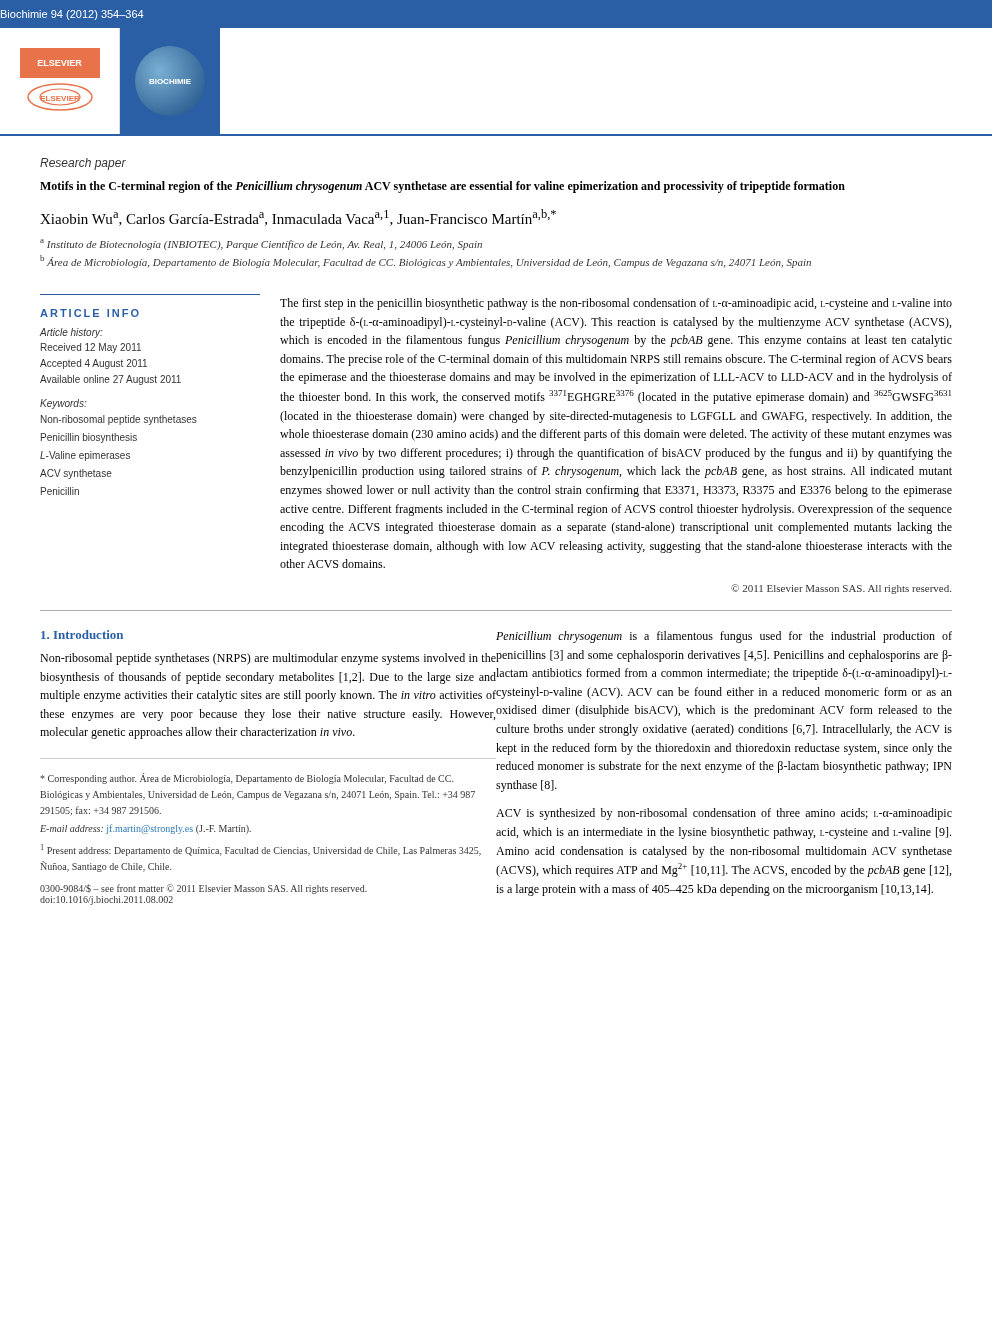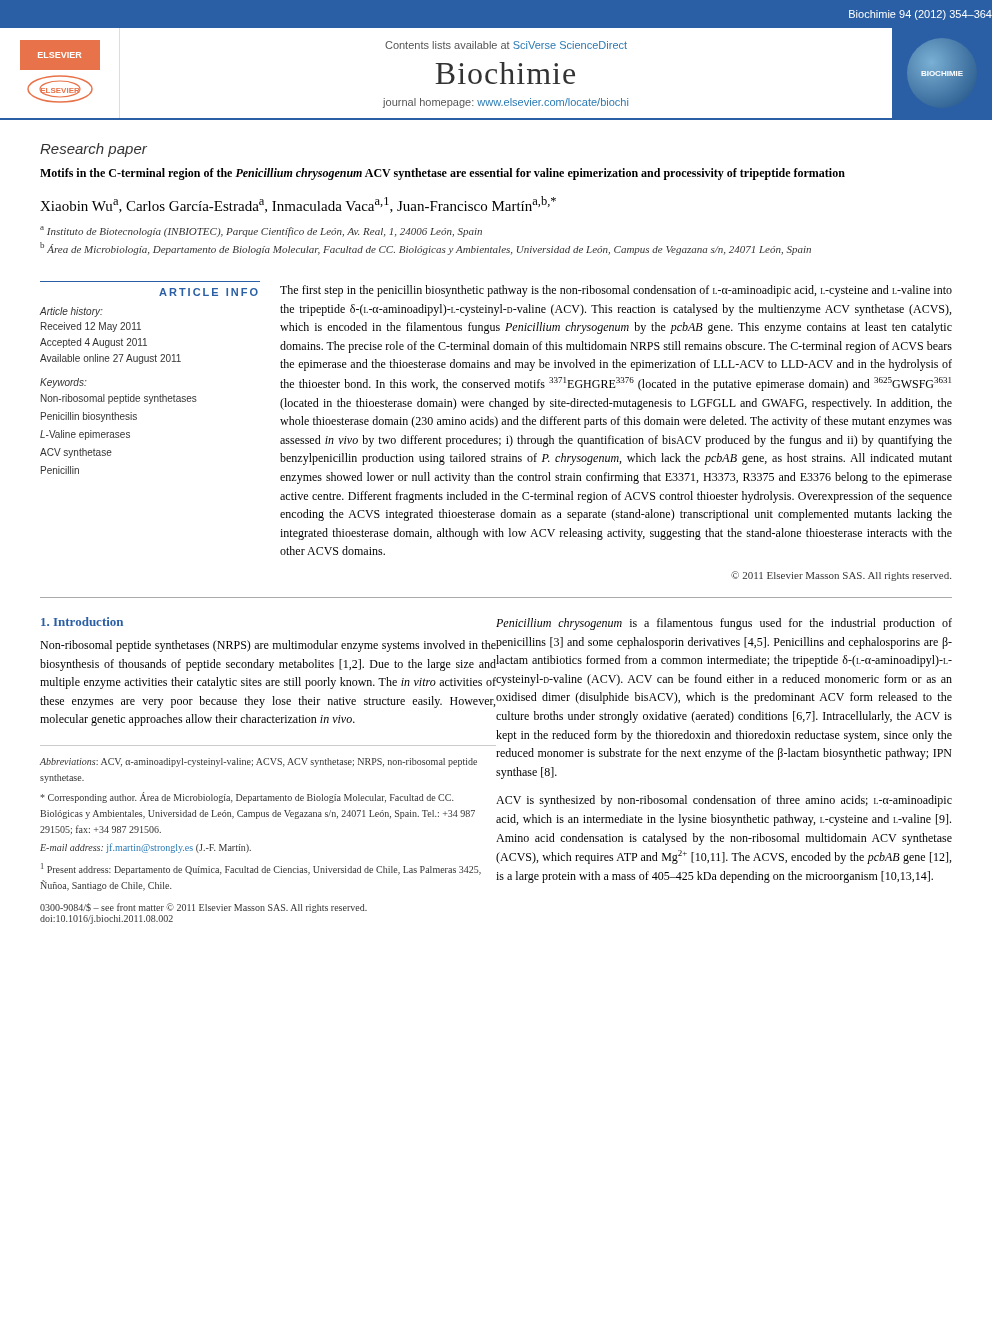--- a/index.html
+++ b/index.html
@@ -11,38 +11,38 @@
       font-size: 13px;
       color: #000;
     }
 
     
     .top-bar {
       background: #2a5fa5;
       height: 28px;
       display: flex;
       align-items: center;
-      justify-content: flex-end;
+      justify-content: flex-start;
     }
     .top-bar span {
       color: #fff;
       font-size: 11px;
       font-family: Arial, sans-serif;
     }
 
     
     .journal-header {
       display: flex;
       align-items: stretch;
       border-bottom: 2px solid #2a5fa5;
       position: relative;
     }
     .journal-header-left {
       width: 120px;
-      padding: 12px;
+      padding: 20px;
       display: flex;
       flex-direction: column;
       align-items: center;
       justify-content: center;
       border-right: 1px solid #ddd;
     }
     .elsevier-logo {
       width: 80px;
       height: 30px;
       background: #e8734a;
@@ -117,21 +117,21 @@
       text-align: center;
     }
 
     
     .main-content {
       padding: 20px 40px;
     }
 
     
     .paper-type {
-      font-size: 15px;
+      font-size: 12px;
       font-family: Arial, sans-serif;
       font-style: italic;
       color: #333;
       margin-bottom: 8px;
     }
 
     
     .paper-title {
       font-size: 12px;
       font-weight: bold;
@@ -177,23 +177,22 @@
 
     
     .article-info-title {
       font-size: 11px;
       font-family: Arial, sans-serif;
       font-weight: bold;
       color: #2a5fa5;
       letter-spacing: 2px;
       text-transform: uppercase;
       border-top: 1px solid #2a5fa5;
-      padding-top: 4px;
+      padding-top: 12px;
       margin-bottom: 8px;
-      text-align: right;
     }
     .article-info-section {
       margin-bottom: 10px;
     }
     .article-info-label {
       font-size: 10px;
       font-family: Arial, sans-serif;
       font-style: italic;
       color: #333;
       margin-bottom: 2px;
@@ -315,31 +314,20 @@
     <div class="elsevier-logo">
       <span>ELSEVIER</span>
     </div>
     <div class="elsevier-label">
       
       <svg width="70" height="30" viewBox="0 0 70 30">
         <ellipse cx="35" cy="15" rx="32" ry="13" fill="none" stroke="#e8734a" stroke-width="1.5"></ellipse>
         <ellipse cx="35" cy="15" rx="20" ry="8" fill="none" stroke="#e8734a" stroke-width="1.2"></ellipse>
         <text x="35" y="19" text-anchor="middle" font-size="8" fill="#e8734a" font-family="Arial" font-weight="bold">ELSEVIER</text>
       </svg>
-    </div>
-  </div>
-  <div class="journal-header-center">
-    <div class="sciverse-link">
-      <span>Contents lists available at</span>
-      <a href="#">SciVerse ScienceDirect</a>
-    </div>
-    <div class="journal-title-big">Biochimie</div>
-    <div class="journal-homepage">
-      <span>journal homepage:</span>
-      <a href="#">www.elsevier.com/locate/biochi</a>
     </div>
   </div>
   <div class="journal-header-right">
     <div class="biochimie-circle">
       <span>BIOCHIMIE</span>
     </div>
   </div>
 </div>
 
 <div class="main-content">
@@ -396,23 +384,20 @@
   <div class="body-two-col">
     <div class="body-left">
       <div class="section-title">
         <span>1.</span> <span>Introduction</span>
       </div>
       <div class="body-text">
         Non-ribosomal peptide synthetases (NRPS) are multimodular enzyme systems involved in the biosynthesis of thousands of peptide secondary metabolites [1,2]. Due to the large size and multiple enzyme activities their catalytic sites are still poorly known. The <em>in vitro</em> activities of these enzymes are very poor because they lose their native structure easily. However, molecular genetic approaches allow their characterization <em>in vivo</em>.
       </div>
 
       <div class="footnotes-section">
-        <div class="footnote-text">
-          <em>Abbreviations</em>: ACV, α-aminoadipyl-cysteinyl-valine; ACVS, ACV synthetase; NRPS, non-ribosomal peptide synthetase.
-        </div>
         <div class="footnote-text" style="margin-top:4px;">
           * Corresponding author. Área de Microbiología, Departamento de Biología Molecular, Facultad de CC. Biológicas y Ambientales, Universidad de León, Campus de Vegazana s/n, 24071 León, Spain. Tel.: +34 987 291505; fax: +34 987 291506.
         </div>
         <div class="footnote-text" style="margin-top:2px;">
           <em>E-mail address:</em> <a href="mailto:jf.martin@unileon.es">jf.martin@strongly.es</a> (J.-F. Martín).
         </div>
         <div class="footnote-text" style="margin-top:4px;">
           <sup>1</sup> Present address: Departamento de Química, Facultad de Ciencias, Universidad de Chile, Las Palmeras 3425, Ñuñoa, Santiago de Chile, Chile.
         </div>
       </div>

